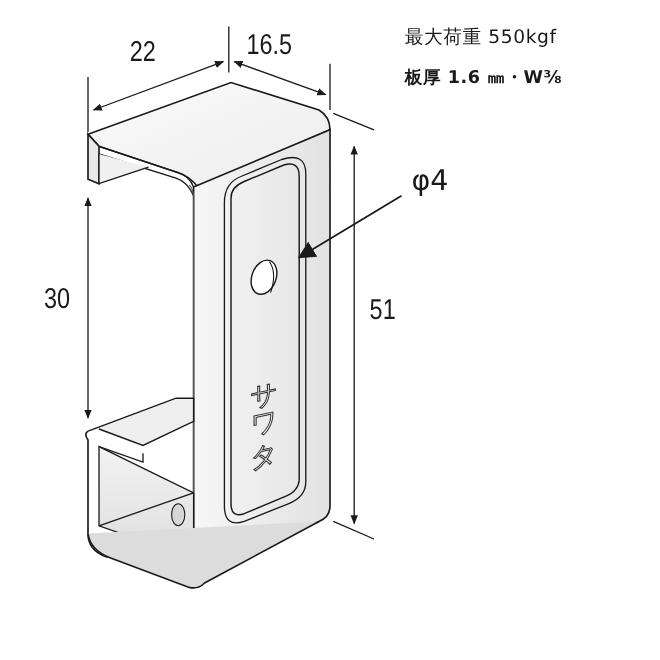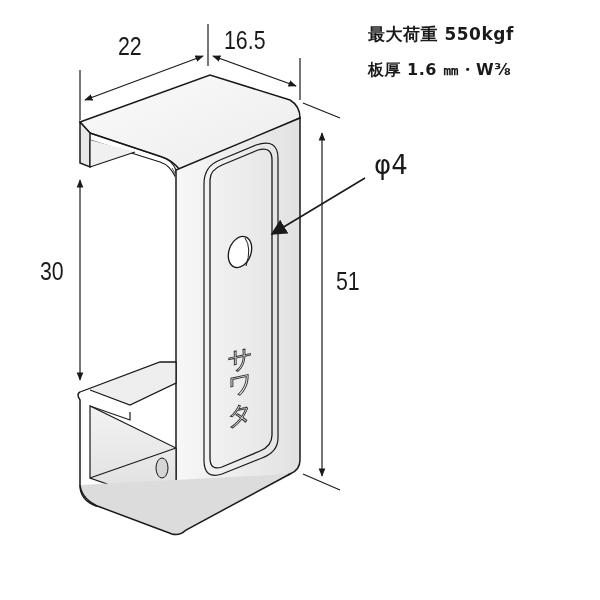--- a/index.html
+++ b/index.html
@@ -6,21 +6,21 @@
     body { width: 600px; height: 600px; position: relative; overflow: hidden; }
     .canvas { position: absolute; left: 0; top: 0; width: 600px; height: 600px; }
     .lbl {
       position: absolute;
       font-family: "Liberation Sans", "DejaVu Sans", sans-serif;
       color: #1a1a1a;
       white-space: nowrap;
       line-height: 1;
     }
     .dim { font-size: 26px; transform: scaleX(0.82); transform-origin: left top; }
-    .spec { font-family: "DejaVu Sans", sans-serif; font-size: 17px; font-weight: bold; letter-spacing: 0.5px; text-align: center; }
+    .spec { font-family: "DejaVu Sans", sans-serif; font-size: 17px; font-weight: normal; letter-spacing: 0.5px; text-align: center; }
     .spec2 { font-family: "DejaVu Sans", sans-serif; font-size: 16px; font-weight: bold; letter-spacing: 0.5px; }
     .phi { font-size: 26px; font-family: "DejaVu Sans", sans-serif; }
     .kana {
       position: absolute;
       font-family: "DejaVu Sans", sans-serif;
       font-size: 24px;
       color: #fff;
       -webkit-text-stroke: 1px #333;
       writing-mode: vertical-rl;
       transform: skewY(-12deg);

